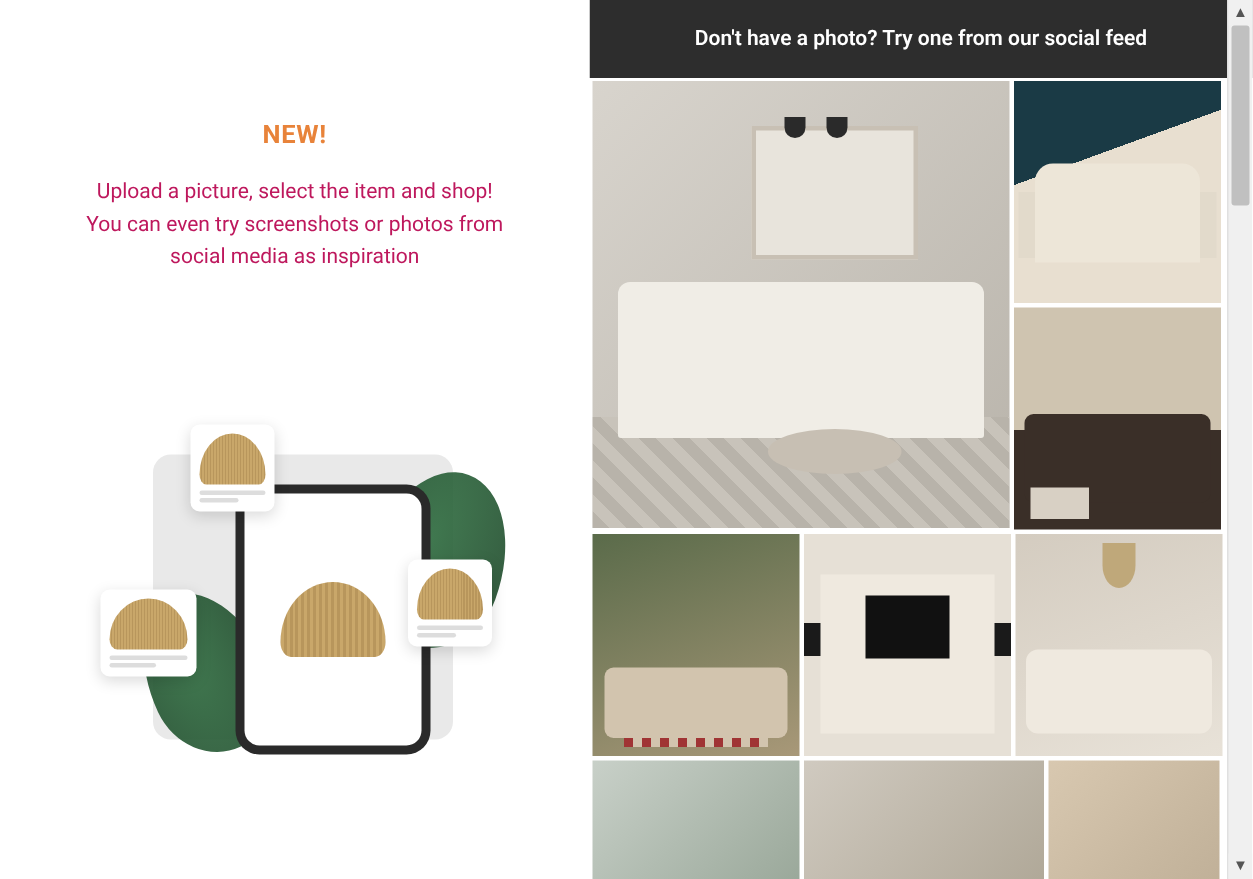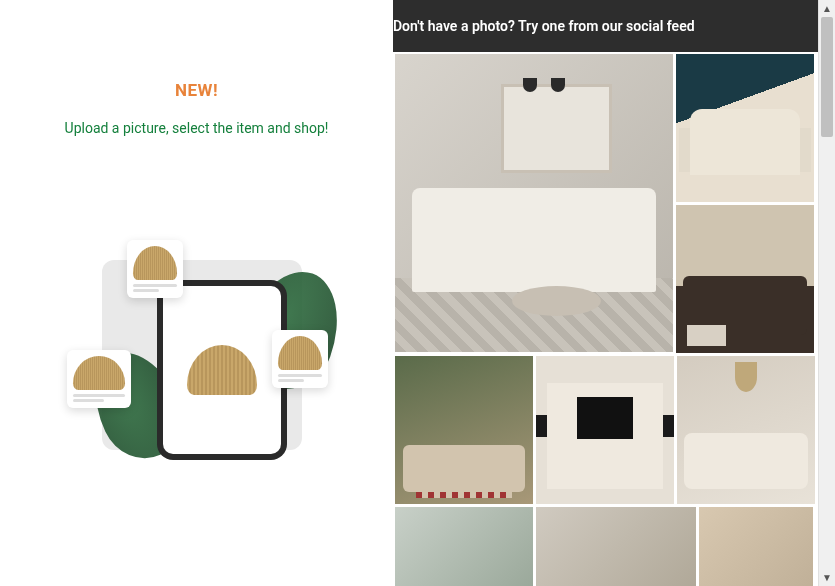--- a/index.html
+++ b/index.html
@@ -20,21 +20,21 @@
     align-items: center;
   }
   .new-badge {
     color: #e8833a;
     font-weight: 700;
     font-size: 17px;
     letter-spacing: .5px;
     margin-bottom: 18px;
   }
   .desc {
-    color: #15803d;
+    color: #be185d;
     font-size: 14px;
     line-height: 1.55;
     margin-bottom: 60px;
     max-width: 300px;
   }
   .select-btn {
     display: inline-flex;
     align-items: center;
     gap: 10px;
     background: #3a3a3a;
@@ -115,20 +115,21 @@
     flex-direction: column;
     position: relative;
     overflow: hidden;
     background: #fff;
   }
   .feed-header {
     background: #2d2d2d;
     color: #fff;
     font-size: 14px;
     font-weight: 600;
+    text-align: center;
     padding: 18px 0;
   }
   .grid {
     padding: 2px;
   }
   .row { display: flex; gap: 3px; margin-bottom: 3px; }
   .tile {
     background: #ccc;
     cursor: pointer;
     position: relative;
@@ -191,20 +192,21 @@
   .patio{position:absolute;left:6%;bottom:8%;width:88%;height:32%;background:#d2c4ae;border-radius:6px;}
   .prug{position:absolute;left:15%;bottom:4%;width:70%;height:20%;background:repeating-linear-gradient(90deg,#a03434 0 6px,#d2c4ae 6px 12px);}
 </style>
 </head>
 <body>
 
 <div class="left-panel">
   <div class="new-badge">NEW!</div>
   <div class="desc">
     <span>Upload a picture, select the item and shop!</span><br>
+    <span>You can even try screenshots or photos from social media as inspiration</span>
   </div>
 
   <div class="illus-wrap">
     <div class="illus-bg"></div>
     <div class="leaf l1"></div>
     <div class="leaf l2"></div>
     <div class="phone">
       <div class="phone-screen">
           <div class="lamp-shape"></div>
         </div>

